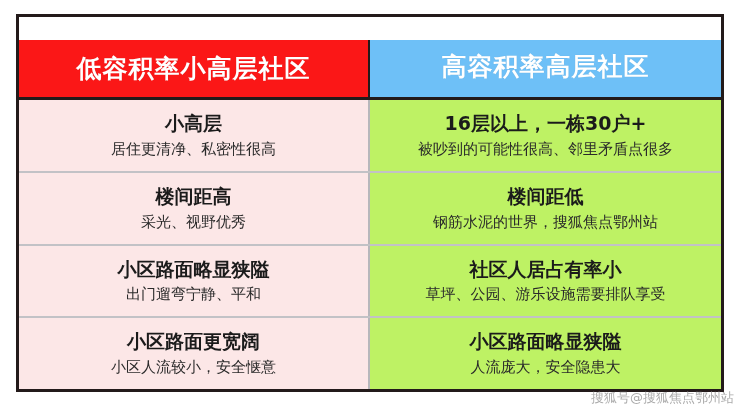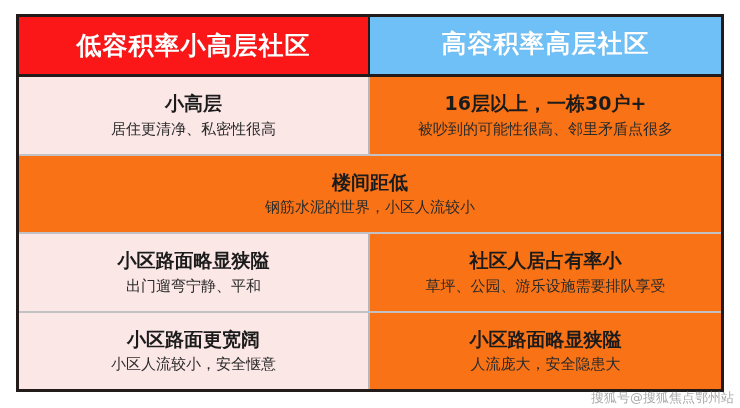--- a/index.html
+++ b/index.html
@@ -27,20 +27,21 @@
     display: flex;
     flex-direction: column;
   }
 
   .header-row {
     display: flex;
     height: 60px;
     flex: 0 0 60px;
     border-bottom: 3px solid #231a1a;
     box-sizing: border-box;
+    margin-top: 23px;
   }
 
   .header-cell {
     display: flex;
     align-items: center;
     justify-content: center;
     box-sizing: border-box;
   }
 
   .header-cell.left {
@@ -93,21 +94,21 @@
 
   .cell.left {
     width: 351px;
     flex: 0 0 351px;
     background: #fce7e7;
     border-right: 2px solid #b7b7bb;
   }
 
   .cell.right {
     flex: 1 1 auto;
-    background: #f97316;
+    background: #bef264;
   }
 
   .cell-title {
     font-size: 19px;
     font-weight: bold;
     color: #1b1b1b;
     line-height: 1.25;
     margin-bottom: 4px;
     white-space: nowrap;
   }
@@ -152,23 +153,27 @@
         <div class="cell-title">小高层</div>
         <div class="cell-sub">居住更清净、私密性很高</div>
       </div>
       <div class="cell right">
         <div class="cell-title">16层以上，一栋30户+</div>
         <div class="cell-sub">被吵到的可能性很高、邻里矛盾点很多</div>
       </div>
     </div>
 
     <div class="data-row">
+      <div class="cell left">
+        <div class="cell-title">楼间距高</div>
+        <div class="cell-sub">采光、视野优秀</div>
+      </div>
       <div class="cell right">
         <div class="cell-title">楼间距低</div>
-        <div class="cell-sub">钢筋水泥的世界，小区人流较小</div>
+        <div class="cell-sub">钢筋水泥的世界，搜狐焦点鄂州站</div>
       </div>
     </div>
 
     <div class="data-row">
       <div class="cell left">
         <div class="cell-title">小区路面略显狭隘</div>
         <div class="cell-sub">出门遛弯宁静、平和</div>
       </div>
       <div class="cell right">
         <div class="cell-title">社区人居占有率小</div>

